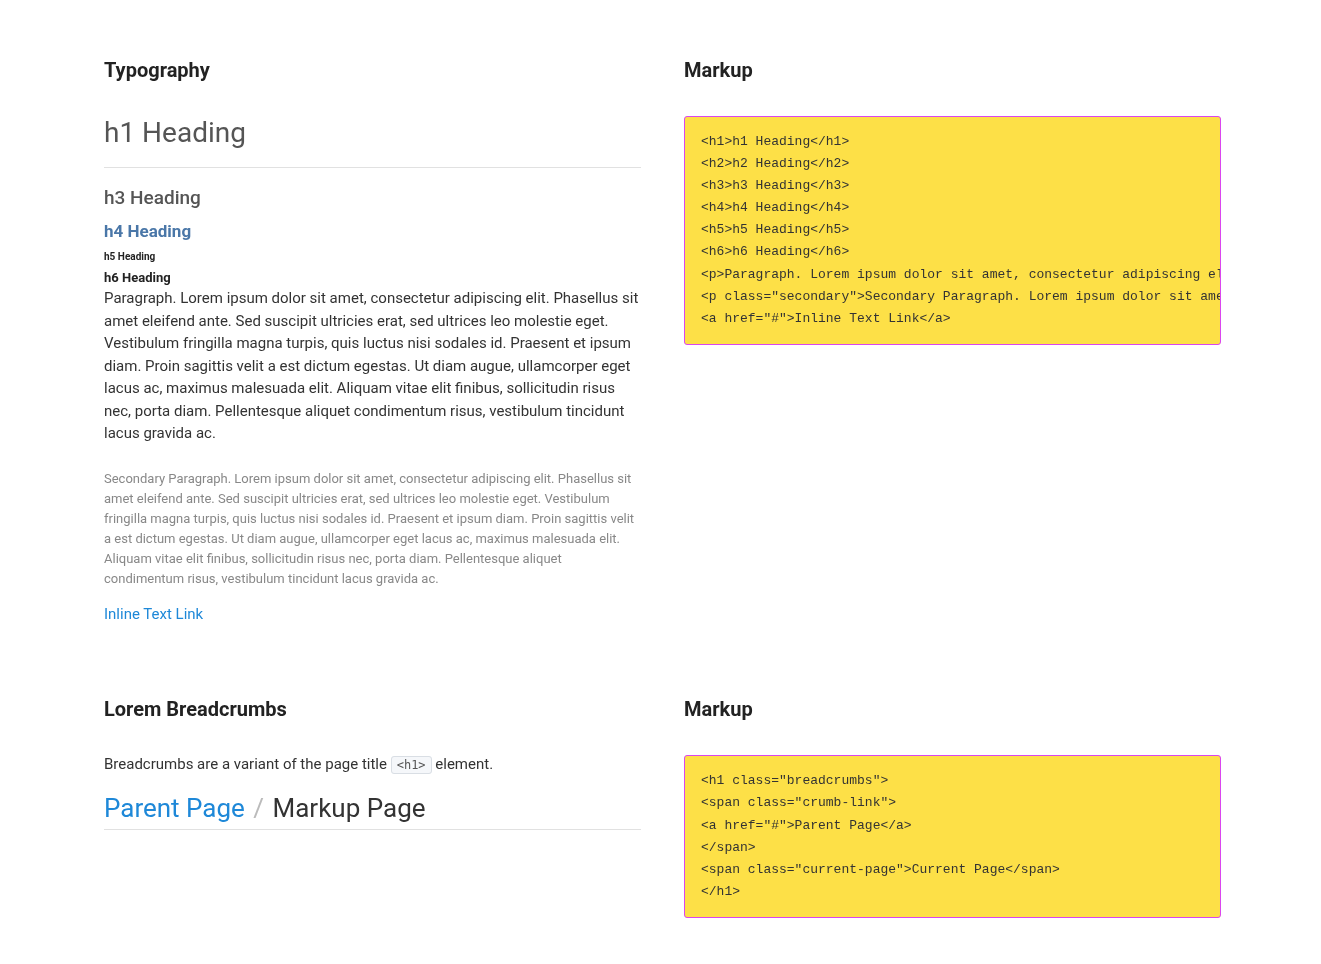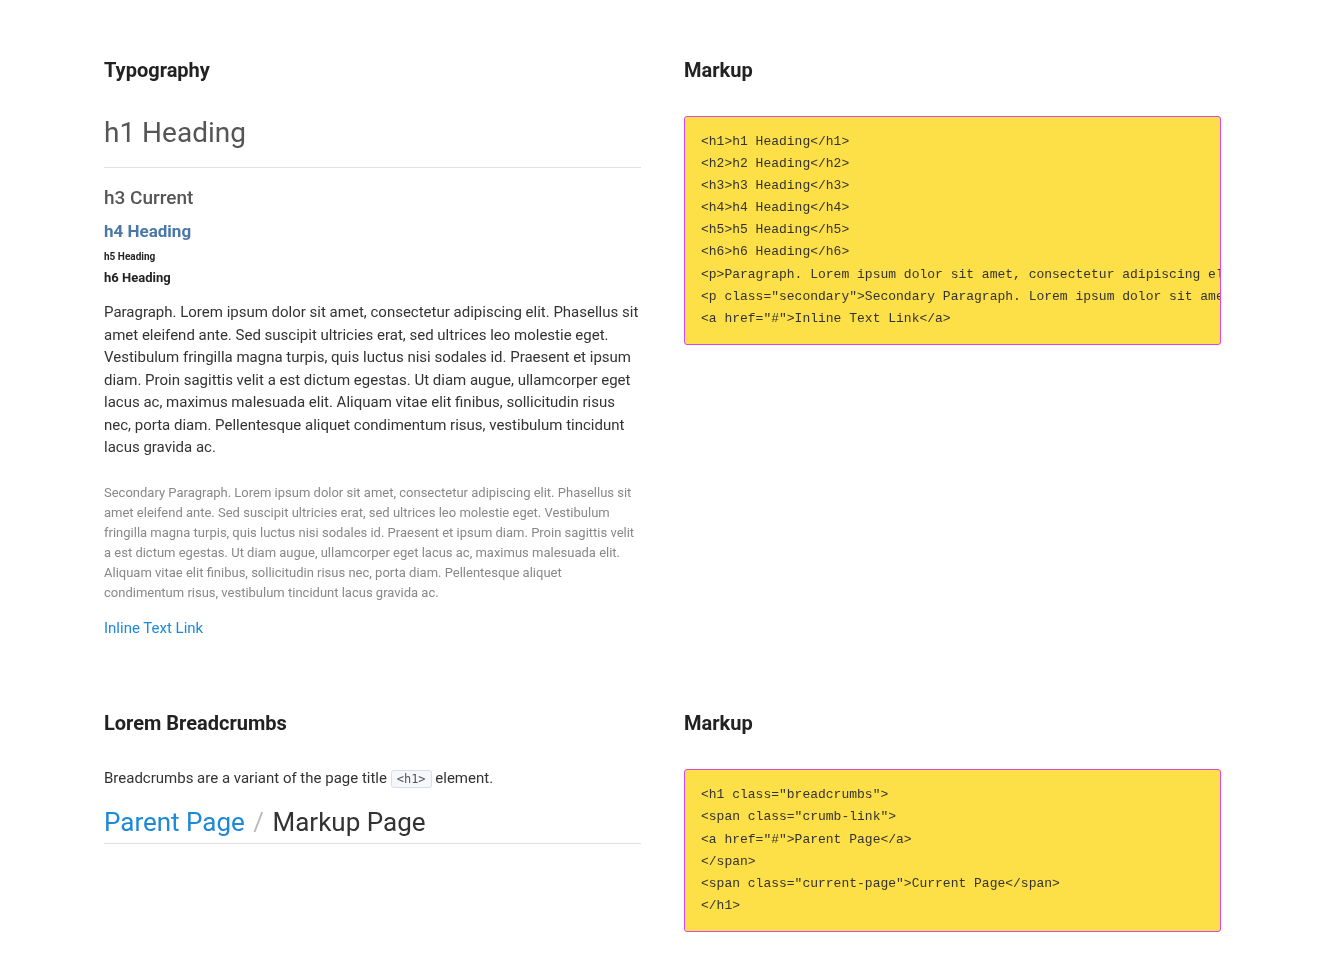--- a/index.html
+++ b/index.html
@@ -55,21 +55,21 @@
   .h5-demo {
     font-size: 10px;
     font-weight: 700;
     color: #222;
     margin-bottom: 8px;
   }
   .h6-demo {
     font-size: 13px;
     font-weight: 700;
     color: #222;
-    margin-bottom: 16px;
+    margin-bottom: 2px;
   }
   .p-primary {
     font-size: 15px;
     line-height: 1.5;
     color: #333;
     margin-bottom: 24px;
   }
   .p-secondary {
     font-size: 13px;
     line-height: 1.55;
@@ -121,21 +121,21 @@
 </style>
 </head>
 <body>
 
 <div class="row">
 
   <div class="col">
     <h3 class="section-title">Typography</h3>
 
     <div class="h1-demo">h1 Heading</div>
-    <div class="h3-demo">h3 Current</div>
+    <div class="h3-demo">h3 Heading</div>
     <div class="h4-demo">h4 Heading</div>
     <div class="h5-demo">h5 Heading</div>
     <div class="h6-demo">h6 Heading</div>
 
     <p class="p-primary">Paragraph. Lorem ipsum dolor sit amet, consectetur adipiscing elit. Phasellus sit amet eleifend ante. Sed suscipit ultricies erat, sed ultrices leo molestie eget. Vestibulum fringilla magna turpis, quis luctus nisi sodales id. Praesent et ipsum diam. Proin sagittis velit a est dictum egestas. Ut diam augue, ullamcorper eget lacus ac, maximus malesuada elit. Aliquam vitae elit finibus, sollicitudin risus nec, porta diam. Pellentesque aliquet condimentum risus, vestibulum tincidunt lacus gravida ac.</p>
     <p class="p-secondary">Secondary Paragraph. Lorem ipsum dolor sit amet, consectetur adipiscing elit. Phasellus sit amet eleifend ante. Sed suscipit ultricies erat, sed ultrices leo molestie eget. Vestibulum fringilla magna turpis, quis luctus nisi sodales id. Praesent et ipsum diam. Proin sagittis velit a est dictum egestas. Ut diam augue, ullamcorper eget lacus ac, maximus malesuada elit. Aliquam vitae elit finibus, sollicitudin risus nec, porta diam. Pellentesque aliquet condimentum risus, vestibulum tincidunt lacus gravida ac.</p>
 
     <a href="#" class="inline-link">Inline Text Link</a>
   </div>
 

